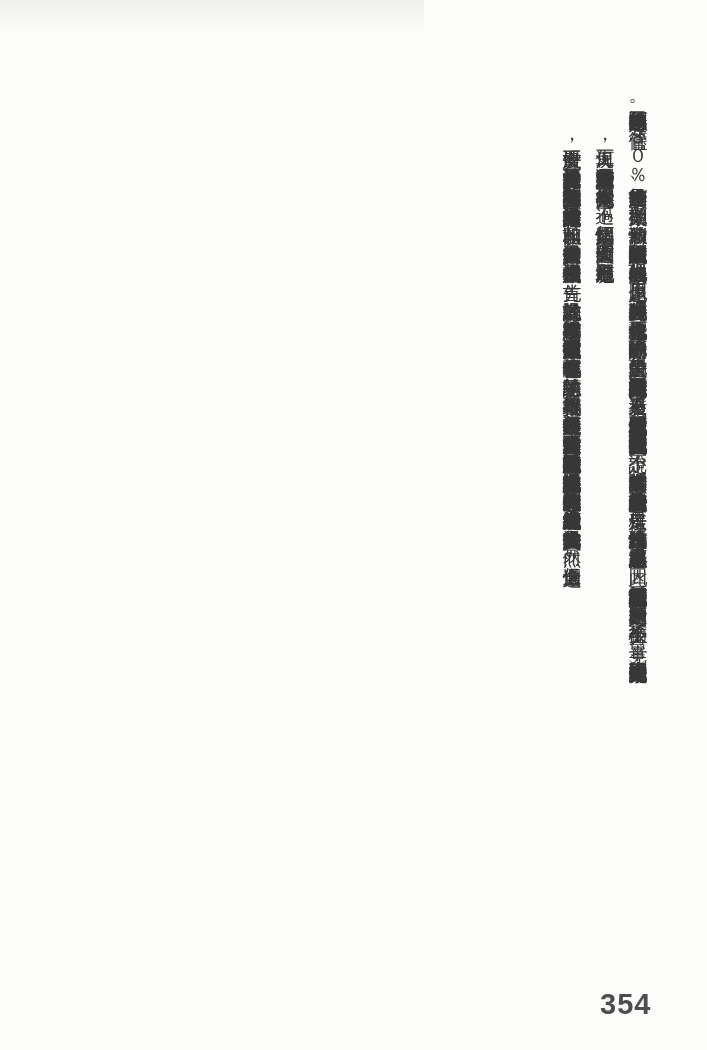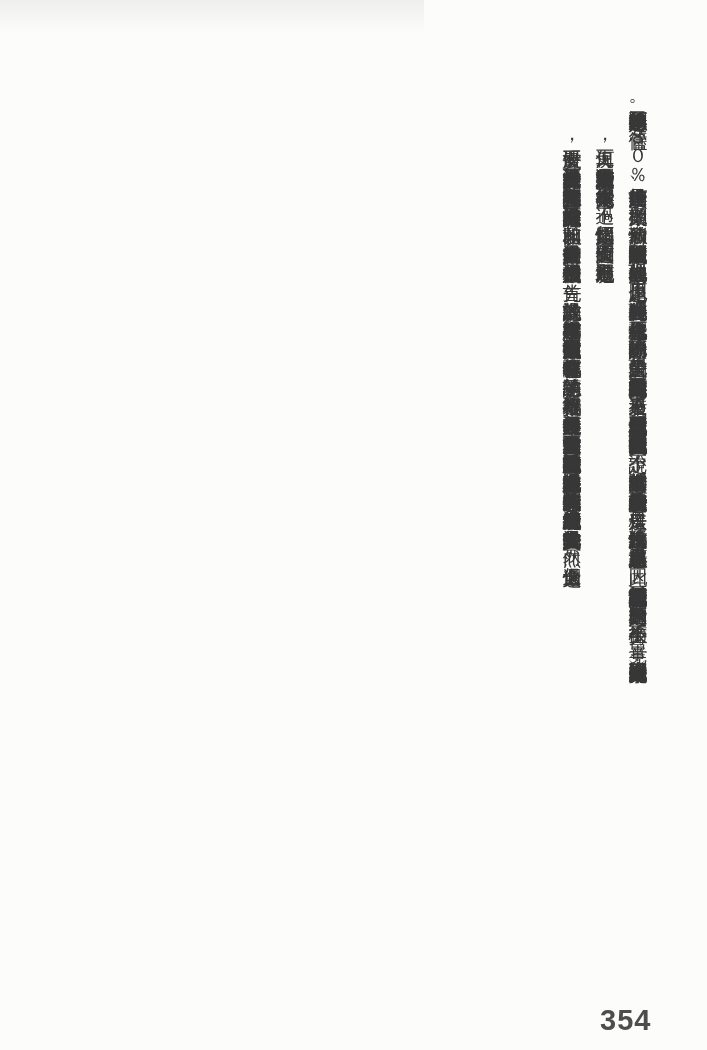--- a/index.html
+++ b/index.html
@@ -47,21 +47,20 @@
   }
   .page-number {
     position: absolute;
     left: 600px;
     top: 988px;
     font-family: "Liberation Sans", "DejaVu Sans", sans-serif;
     font-weight: bold;
     font-size: 29px;
     color: #4d4d4d;
     letter-spacing: 1px;
-    margin-top: 16px;
   }
 </style>
 </head>
 <body>
 
 <div class="page">
   <div class="scan-shade"></div>
 
   <main class="text-block">
     <p>比原本的預定時間落後了半年以上。儘管８０％是由於筆者的打字速度、預期太樂觀、和偷懶所致，但執筆期間不斷有新的成人漫畫出版、出現其他嶄新的表現，也是原因之一。此外在整理過去的資料時，也像挖掘恐龍化石一樣，不斷浮現新的物證。若是重大的發現，有時甚至不得不大幅重寫已完成章節的結論。不過反過來看，也代表這個研究領域究竟是多麼未經開發，只要隨便挖掘一下就又能找到無人發現過的沉睡寶藏。說不定，這本書實際出版的時候，我的結論又會產生一百八十度的轉變。可要是這樣，本書恐怕永遠都沒法出版，所以還是必須忍痛止於某處。因此，筆者決定首先讓讀者對這個領域有個大概的了解就好，只分析一定範圍內的歷史，不旁生枝節。畢竟，史學本來就是永遠研究不完的學問（自暴自棄）！</p>

